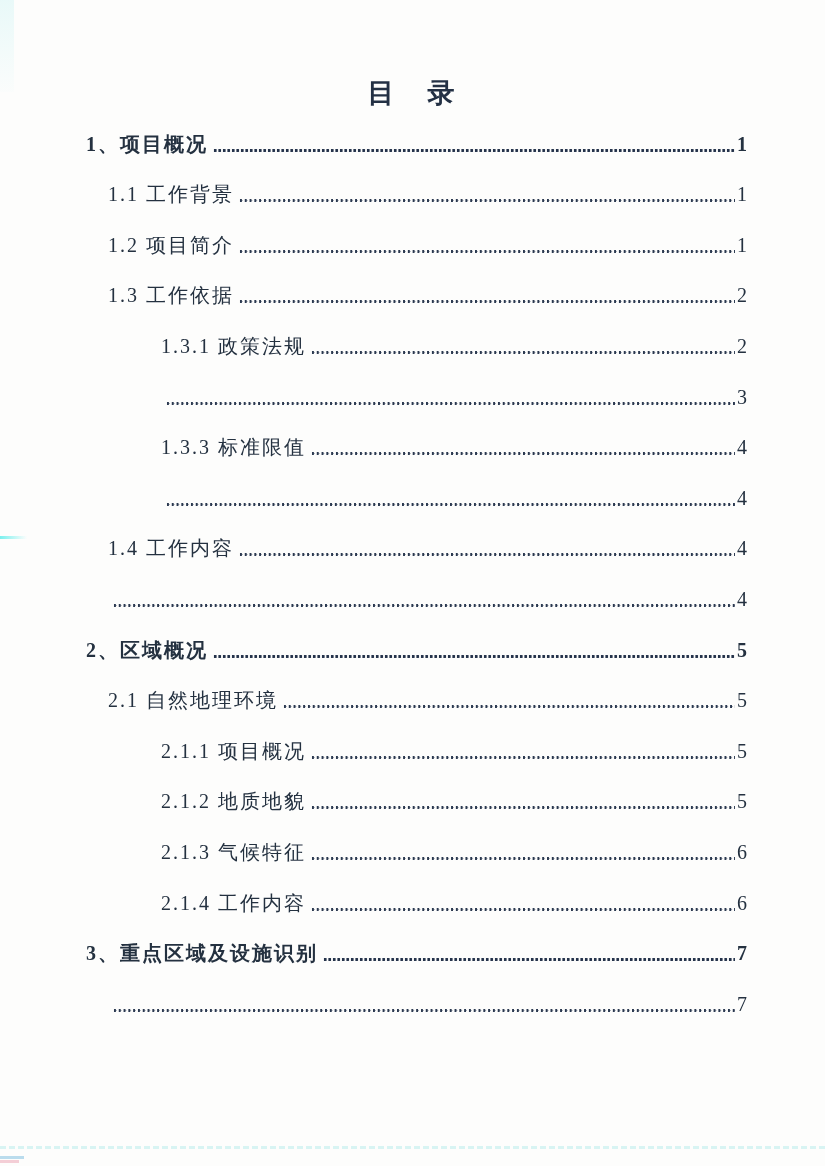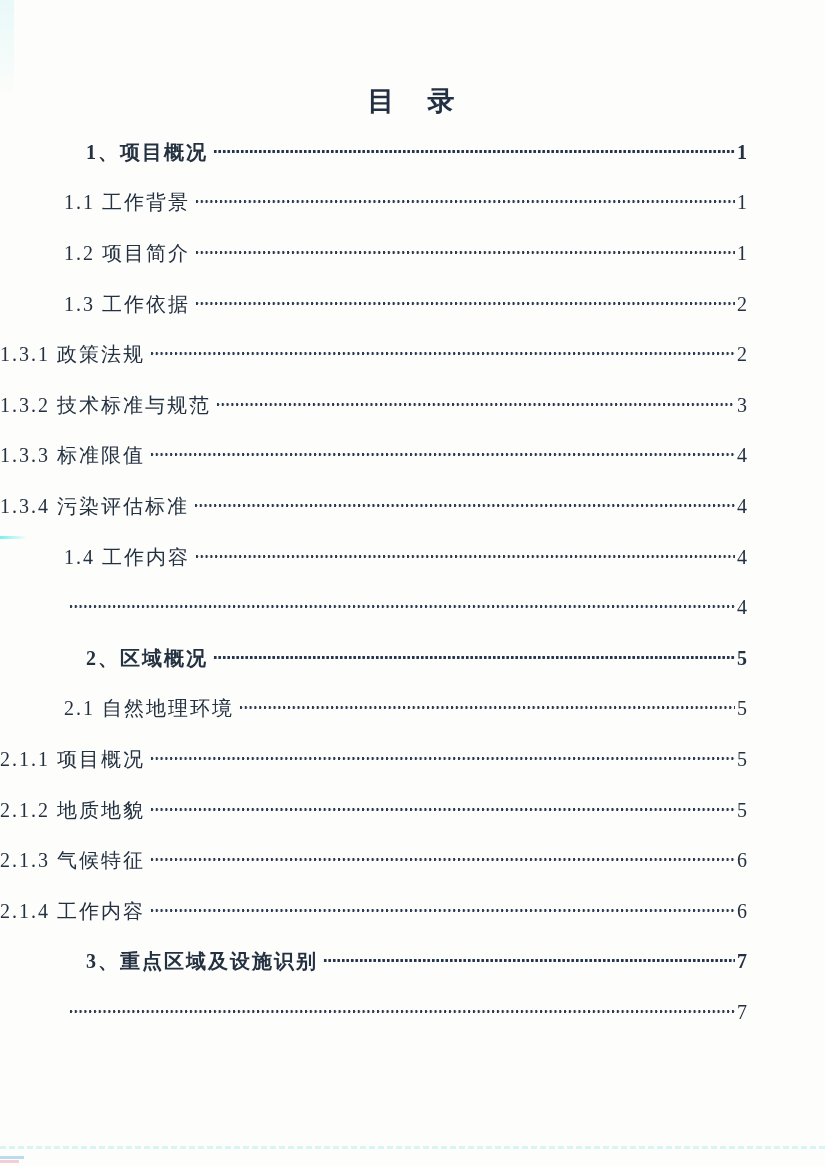--- a/index.html
+++ b/index.html
@@ -9,47 +9,47 @@
     font-family: "Liberation Serif", "DejaVu Serif", serif;
   }
   .page {
     position: relative;
     width: 825px; height: 1166px;
     background: #fdfdfc;
     overflow: hidden;
     color: #243140;
   }
   .doc-title {
-    margin: 16px;
+    margin: 8px;
     padding-top: 68px;
     height: 34px;
     line-height: 34px;
     text-align: center;
     font-size: 27px;
     font-weight: bold;
     letter-spacing: 3px;
     color: #233044;
   }
   .toc {
     margin-top: 8px;
   }
   .toc-row {
     height: 50.6px;
     box-sizing: border-box;
     display: flex;
-    align-items: center;
+    align-items: flex-end;
     padding-bottom: 14px;
     padding-right: 78px;
     font-size: 20px;
     letter-spacing: 2px;
     color: #243140;
   }
   .toc-row.level-1 { padding-left: 86px; font-weight: bold; }
-  .toc-row.level-2 { padding-left: 64px; }
-  .toc-row.level-3 { }
+  .toc-row.level-2 { padding-left: 108px; }
+  .toc-row.level-3 { padding-left: 161px; }
   .toc-label {
     white-space: nowrap;
     line-height: 21px;
   }
   .dots {
     flex: 1 1 auto;
     min-width: 18px;
     height: 5px;
     margin: 0 2px 2px 5px;
     background-image: radial-gradient(circle at 2px 2.5px, #2b3950 1.15px, rgba(0,0,0,0) 1.5px);
@@ -124,33 +124,31 @@
         <span class="toc-page">2</span>
       </div>
 
       <div class="toc-row level-3">
         <span class="toc-label">1.3.1 政策法规</span>
         <span class="dots"></span>
         <span class="toc-page">2</span>
       </div>
 
       <div class="toc-row level-3">
-        <span class="toc-label">1.3.2 技术标准与规范</span>
         <span class="dots"></span>
         <span class="toc-page">3</span>
       </div>
 
       <div class="toc-row level-3">
         <span class="toc-label">1.3.3 标准限值</span>
         <span class="dots"></span>
         <span class="toc-page">4</span>
       </div>
 
       <div class="toc-row level-3">
-        <span class="toc-label">1.3.4 污染评估标准</span>
         <span class="dots"></span>
         <span class="toc-page">4</span>
       </div>
 
       <div class="toc-row level-2">
         <span class="toc-label">1.4 工作内容</span>
         <span class="dots"></span>
         <span class="toc-page">4</span>
       </div>
 

